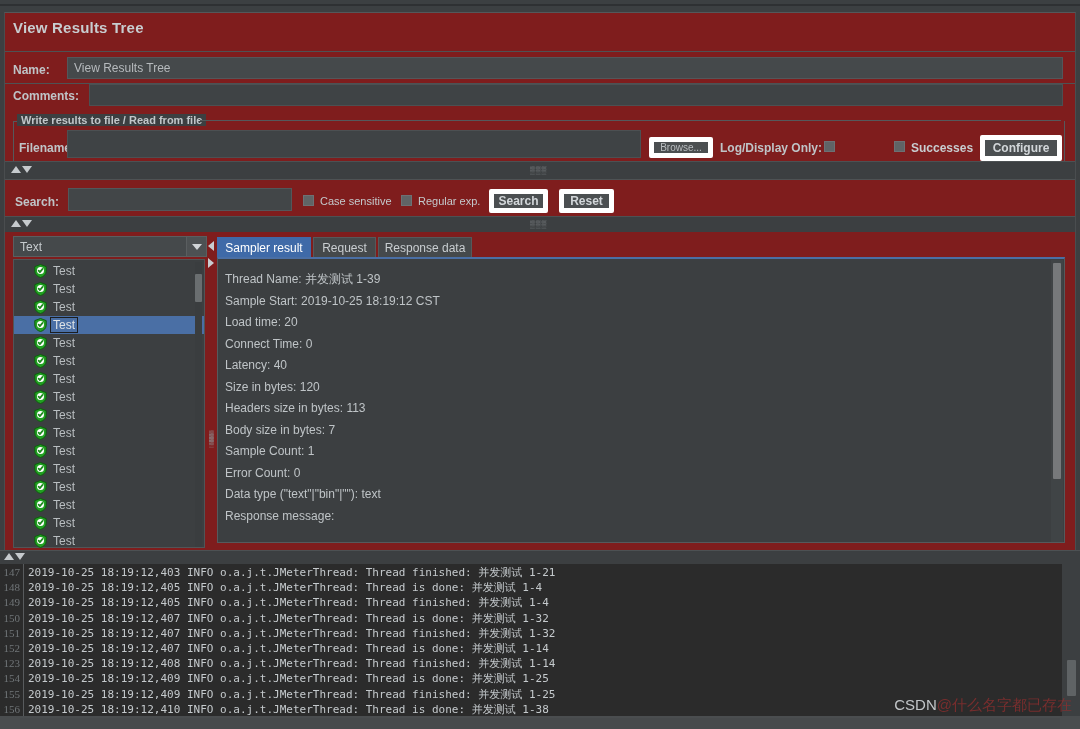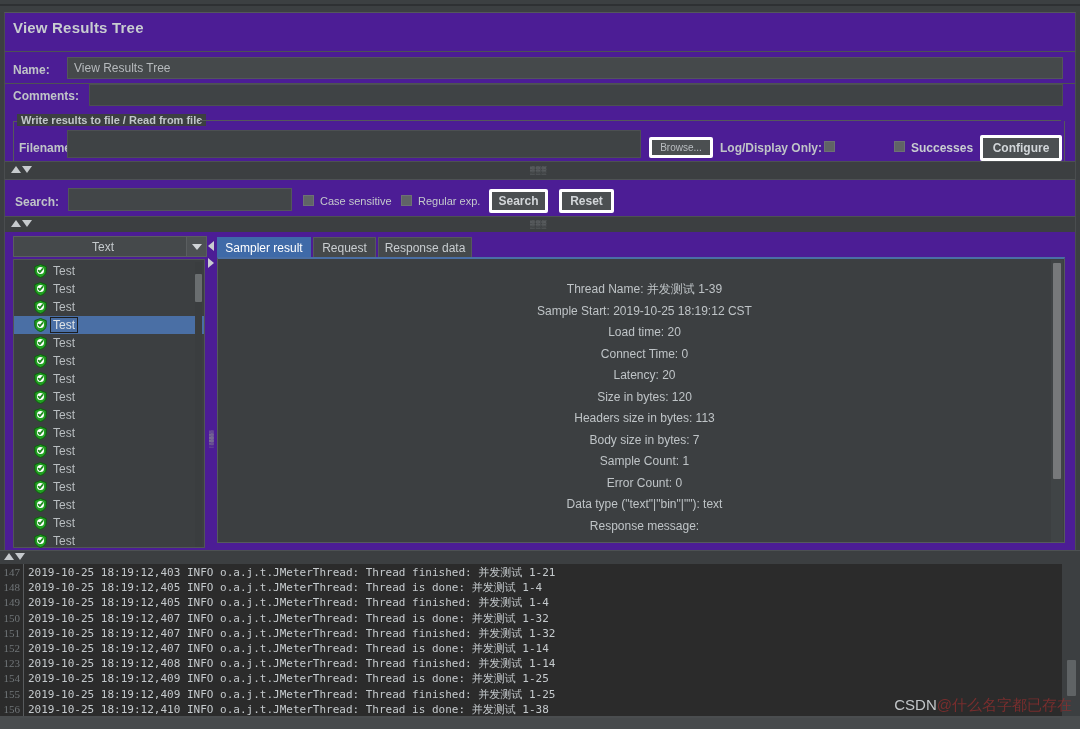--- a/index.html
+++ b/index.html
@@ -16,21 +16,21 @@
   }
 
   
   .top-strip-a { position:absolute; left:0; top:0; width:1080px; height:4px; background:#3c4042; }
   .top-strip-b { position:absolute; left:0; top:4px; width:1080px; height:2px; background:#2e3133; }
   .top-strip-c { position:absolute; left:0; top:6px; width:1080px; height:6px; background:#3c4042; }
 
   
   .panel {
     position:absolute; left:4px; top:12px; width:1072px; height:542px;
-    background:#4c1d95; border:1px solid #4a4d4f; border-top-color:#54585a;text-align:center;
+    background:#7f1d1d; border:1px solid #4a4d4f; border-top-color:#54585a;
   }
 
   .panel-title {
     position:absolute; left:8px; top:6px;
     font-size:15px; font-weight:bold; color:#c8cdd0; letter-spacing:.2px;
   }
 
   .sep-line { position:absolute; left:0; width:1070px; height:1px; background:#4e5254; }
 
   
@@ -58,21 +58,21 @@
     font-size:11px; font-weight:bold; color:#c2c7ca;
     background:#3c3f41; padding:0 4px;
   }
   .groupbox-rule {
     position:absolute; left:195px; top:107px; width:861px; height:1px; background:#55595b;
   }
 
   
   .btn {
     position:absolute;
-    background:#4b4f51; border:3px solid #ffffff; border-radius:2px;
+    background:#4b4f51; border:5px solid #ffffff; border-radius:2px;
     color:#d2d6d9; display:flex; align-items:center; justify-content:center;
     cursor:default; user-select:none;
   }
   .btn.small { font-size:10px; color:#b9bdc0; }
   .btn.med   { font-size:12px; font-weight:bold; }
 
   
   .cbox {
     position:absolute; width:11px; height:11px;
     background:#606466; border:1px solid #6d7174;
@@ -497,26 +497,26 @@
           <div class="tab" style="left: 96px; width: 63px;">
             <span>Request</span>
           </div>
           <div class="tab" style="left: 161px; width: 94px;">
             <span>Response data</span>
           </div>
         </div>
     </div>
 
     <div class="result-box">
-      <div id="result-lines" style="padding-top:20px;">
+      <div id="result-lines" style="padding-top:10px;">
           <div class="result-line">Thread Name: 并发测试 1-39</div>
           <div class="result-line">Sample Start: 2019-10-25 18:19:12 CST</div>
           <div class="result-line">Load time: 20</div>
           <div class="result-line">Connect Time: 0</div>
-          <div class="result-line">Latency: 20</div>
+          <div class="result-line">Latency: 40</div>
           <div class="result-line">Size in bytes: 120</div>
           <div class="result-line">Headers size in bytes: 113</div>
           <div class="result-line">Body size in bytes: 7</div>
           <div class="result-line">Sample Count: 1</div>
           <div class="result-line">Error Count: 0</div>
           <div class="result-line">Data type ("text"|"bin"|""): text</div>
           <div class="result-line">Response message:</div>
         </div>
       <div class="res-scroll-track"></div>
       <div class="res-scroll-thumb"></div>

